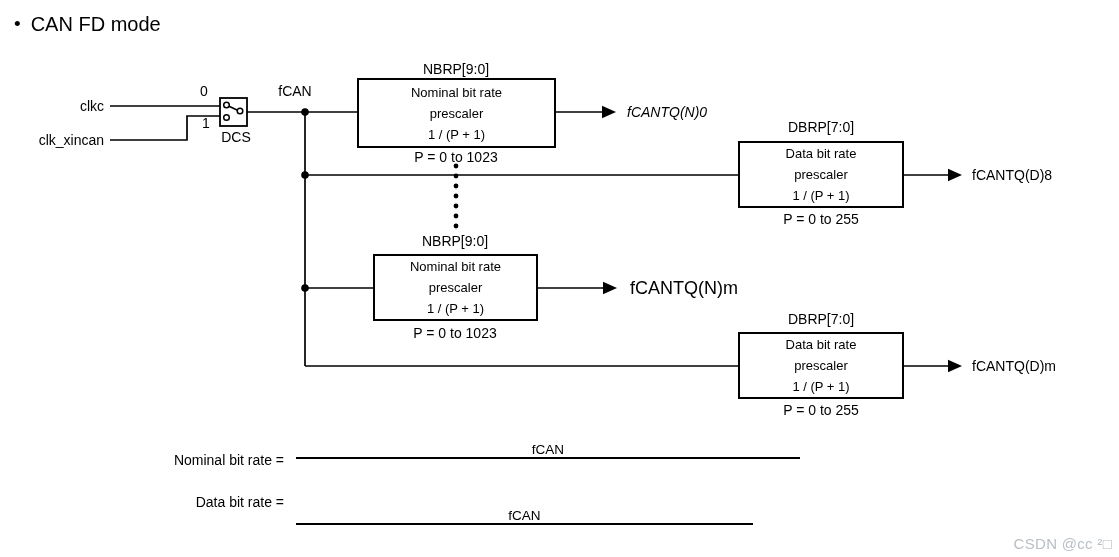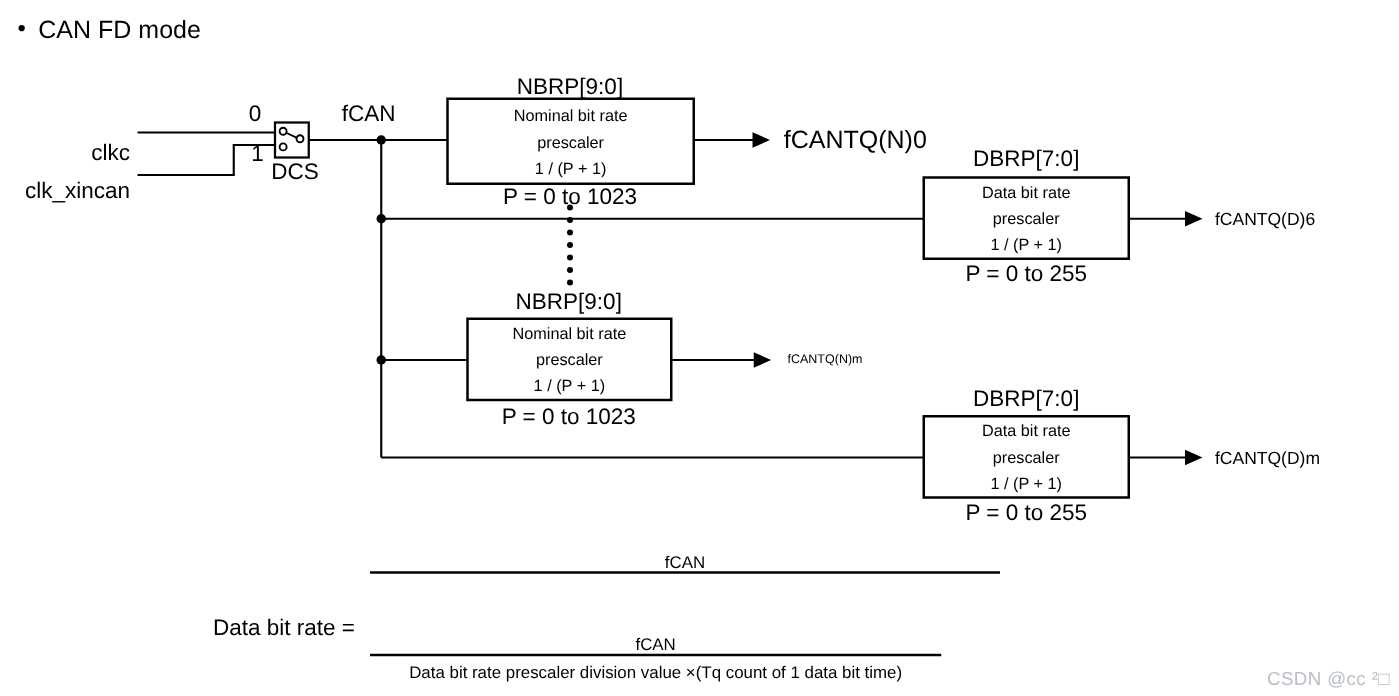--- a/index.html
+++ b/index.html
@@ -13,21 +13,21 @@
     color: #000000;
     overflow: hidden;
   }
   .stage svg.canvas {
     position: absolute;
     left: 0; top: 0;
     width: 1119px; height: 557px;
   }
   .lbl {
     position: absolute;
-    font-size: 18px;
+    font-size: 14px;
     line-height: 16px;
     color: #000000;
     white-space: nowrap;
   }
   .center { transform: translateX(-50%); text-align: center; }
   .rightal { text-align: right; }
   .title-row {
     position: absolute;
     left: 14px; top: 13px;
     display: flex;
@@ -126,56 +126,56 @@
       <line x1="296" y1="458" x2="800" y2="458"></line>
       <line x1="296" y1="524" x2="753" y2="524"></line>
     </g>
   </svg>
 
   <div class="title-row">
     <span class="title-bullet">•</span>
     <span class="title-text">CAN FD mode</span>
   </div>
 
-  <div class="lbl rightal" style="left:30px; top:98px; width:74px;margin-top:16px;">clkc</div>
-  <div class="lbl rightal" style="left:20px; top:144px; width:84px;">clk_xincan</div>
+  <div class="lbl rightal" style="left:30px; top:98px; width:74px;">clkc</div>
+  <div class="lbl rightal" style="left:20px; top:132px; width:84px;">clk_xincan</div>
   <div class="lbl center" style="left:204px; top:83px;">0</div>
   <div class="lbl center" style="left:206px; top:115px;">1</div>
   <div class="lbl center" style="left:236px; top:129px;">DCS</div>
   <div class="lbl center" style="left:295px; top:83px;">fCAN</div>
 
   <div class="lbl center" style="left:456px; top:61px;">NBRP[9:0]</div>
   <div class="box-body" style="left:358px; top:79px; width:197px; height:68px;">Nominal bit rate
 prescaler
 1 / (P + 1)</div>
   <div class="lbl center" style="left:456px; top:149px;">P = 0 to 1023</div>
-  <div class="lbl" style="left:627px; top:104px; font-size:20px;">fCANTQ(N)0</div>
+  <div class="lbl" style="left:627px; top:104px; font-size:14px;font-style:italic;">fCANTQ(N)0</div>
 
   <div class="lbl center" style="left:821px; top:119px;">DBRP[7:0]</div>
   <div class="box-body" style="left:739px; top:142px; width:164px; height:65px;">Data bit rate
 prescaler
 1 / (P + 1)</div>
   <div class="lbl center" style="left:821px; top:211px;">P = 0 to 255</div>
-  <div class="lbl" style="left:972px; top:167px; font-size:14px;">fCANTQ(D)6</div>
+  <div class="lbl" style="left:972px; top:167px; font-size:14px;">fCANTQ(D)8</div>
 
   <div class="lbl center" style="left:455px; top:233px;">NBRP[9:0]</div>
   <div class="box-body" style="left:374px; top:255px; width:163px; height:65px;">Nominal bit rate
 prescaler
 1 / (P + 1)</div>
   <div class="lbl center" style="left:455px; top:325px;">P = 0 to 1023</div>
-  <div class="lbl" style="left:630px; top:280px; font-size:10px;">fCANTQ(N)m</div>
+  <div class="lbl" style="left:630px; top:280px; font-size:18px;">fCANTQ(N)m</div>
 
   <div class="lbl center" style="left:821px; top:311px;">DBRP[7:0]</div>
   <div class="box-body" style="left:739px; top:333px; width:164px; height:65px;">Data bit rate
 prescaler
 1 / (P + 1)</div>
   <div class="lbl center" style="left:821px; top:402px;">P = 0 to 255</div>
   <div class="lbl" style="left:972px; top:358px; font-size:14px;">fCANTQ(D)m</div>
 
+  <div class="lbl rightal" style="left:120px; top:452px; width:164px;">Nominal bit rate =</div>
   <div class="eq-num" style="left:296px; top:442px; width:504px;">fCAN</div>
 
   <div class="lbl rightal" style="left:120px; top:494px; width:164px;">Data bit rate =</div>
   <div class="eq-num" style="left:296px; top:508px; width:457px;">fCAN</div>
-  <div class="eq-den" style="left:296px; top:530px; width:457px;">Data bit rate prescaler division value ×(Tq count of 1 data bit time)</div>
 
   <div class="watermark">CSDN @cc ²□</div>
 
 </div>
 
 </body></html>

